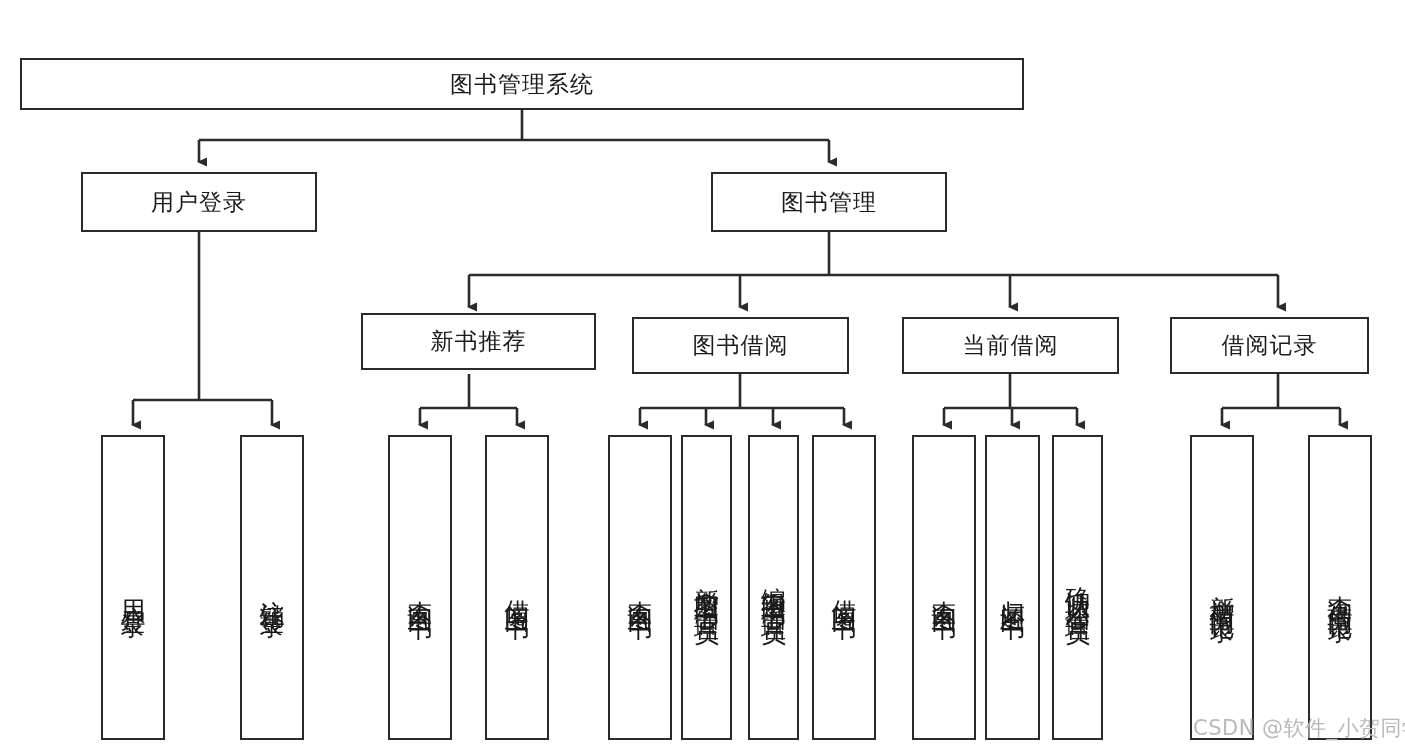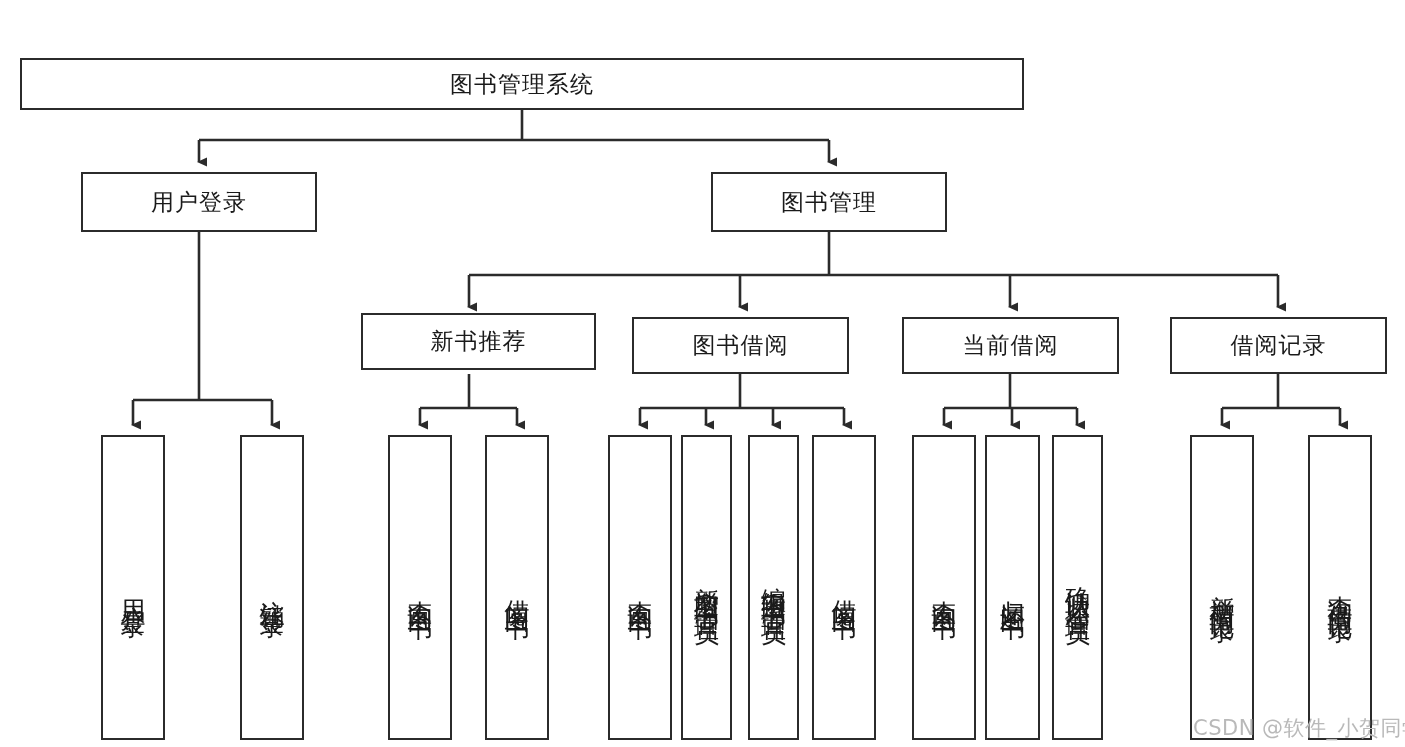--- a/index.html
+++ b/index.html
@@ -128,21 +128,21 @@
 
   <div class="node node-h" id="node-l3-0" style="left: 361px; top: 313px; width: 235px; height: 57px; justify-content: center;">
     <span>新书推荐</span>
   </div>
   <div class="node node-h" id="node-l3-1" style="left: 632px; top: 317px; width: 217px; height: 57px;">
     <span>图书借阅</span>
   </div>
   <div class="node node-h" id="node-l3-2" style="left: 902px; top: 317px; width: 217px; height: 57px;">
     <span>当前借阅</span>
   </div>
-  <div class="node node-h" id="node-l3-3" style="left: 1170px; top: 317px; width: 217px; height: 57px;">
+  <div class="node node-h" id="node-l3-3" style="left: 1170px; top: 317px; width: 199px; height: 57px;">
     <span>借阅记录</span>
   </div>
 
   <div class="node node-v" id="node-leaf-0" style="left: 101px; top: 435px; width: 64px; height: 305px;">
     <span class="vlabel">用户登录</span>
   </div>
   <div class="node node-v" id="node-leaf-1" style="left: 240px; top: 435px; width: 64px; height: 305px;">
     <span class="vlabel">注销登录</span>
   </div>
   <div class="node node-v" id="node-leaf-2" style="left: 388px; top: 435px; width: 64px; height: 305px;">

